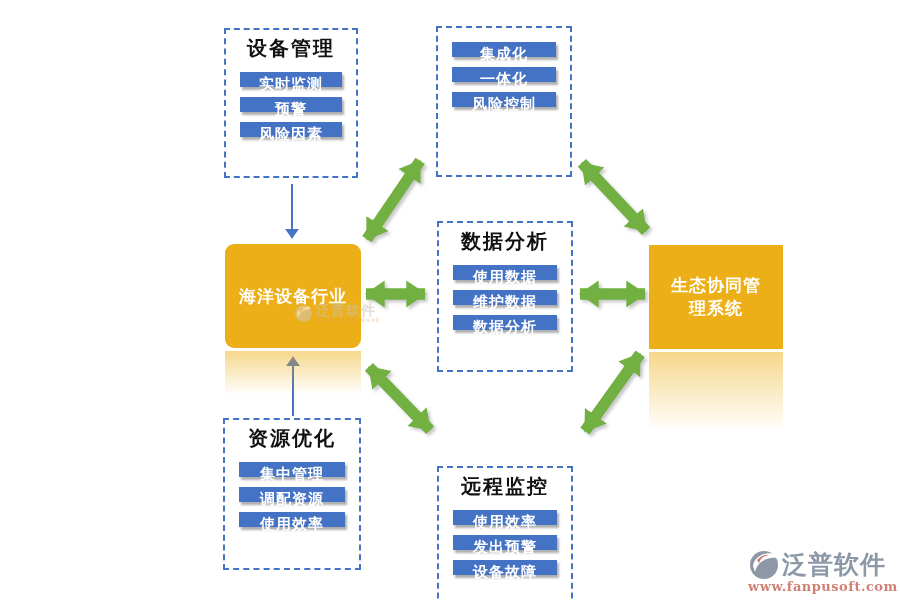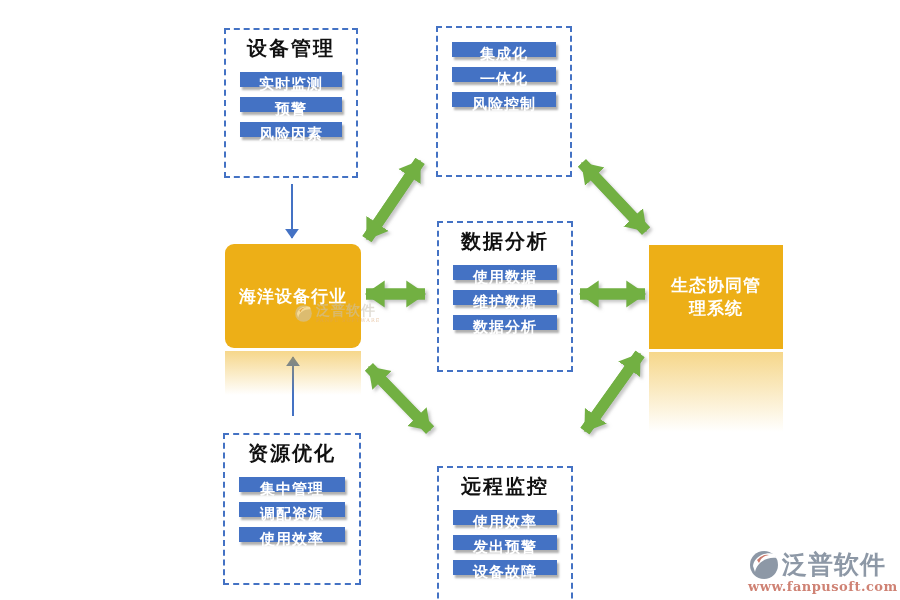--- a/index.html
+++ b/index.html
@@ -19,21 +19,21 @@
     letter-spacing:2px;text-align:center;white-space:nowrap;
   }
   .pill{
     width:calc(100% - 28px);height:15px;line-height:25px;margin-top:10px;
     background:#4472C4;color:#ffffff;font-size:15px;font-weight:bold;text-align:center;
     box-shadow:2px 2.5px 2px rgba(110,110,110,0.55);letter-spacing:1px;white-space:nowrap;
   }
   .pos-equipment{left:224px;top:28px;width:134px;height:150px;}
   .pos-sharing  {left:436px;top:26px;width:136px;height:151px;}
   .pos-analysis {left:437px;top:221px;width:136px;height:151px;}
-  .pos-resource {left:223px;top:418px;width:138px;height:152px;margin-top:15px;}
+  .pos-resource {left:223px;top:418px;width:138px;height:152px;}
   .pos-remote   {left:437px;top:418px;width:136px;height:152px;margin-top:48px;}
 
   
   .gold-node{
     position:absolute;background:#EDAF17;color:#ffffff;font-size:17px;font-weight:bold;
     display:flex;align-items:center;justify-content:center;text-align:center;
     line-height:1.35;letter-spacing:1px;
   }
   .pos-industry{left:225px;top:244px;width:136px;height:104px;border-radius:9px;}
   .pos-system  {left:649px;top:245px;width:134px;height:104px;padding:0 18px;box-sizing:border-box;}

